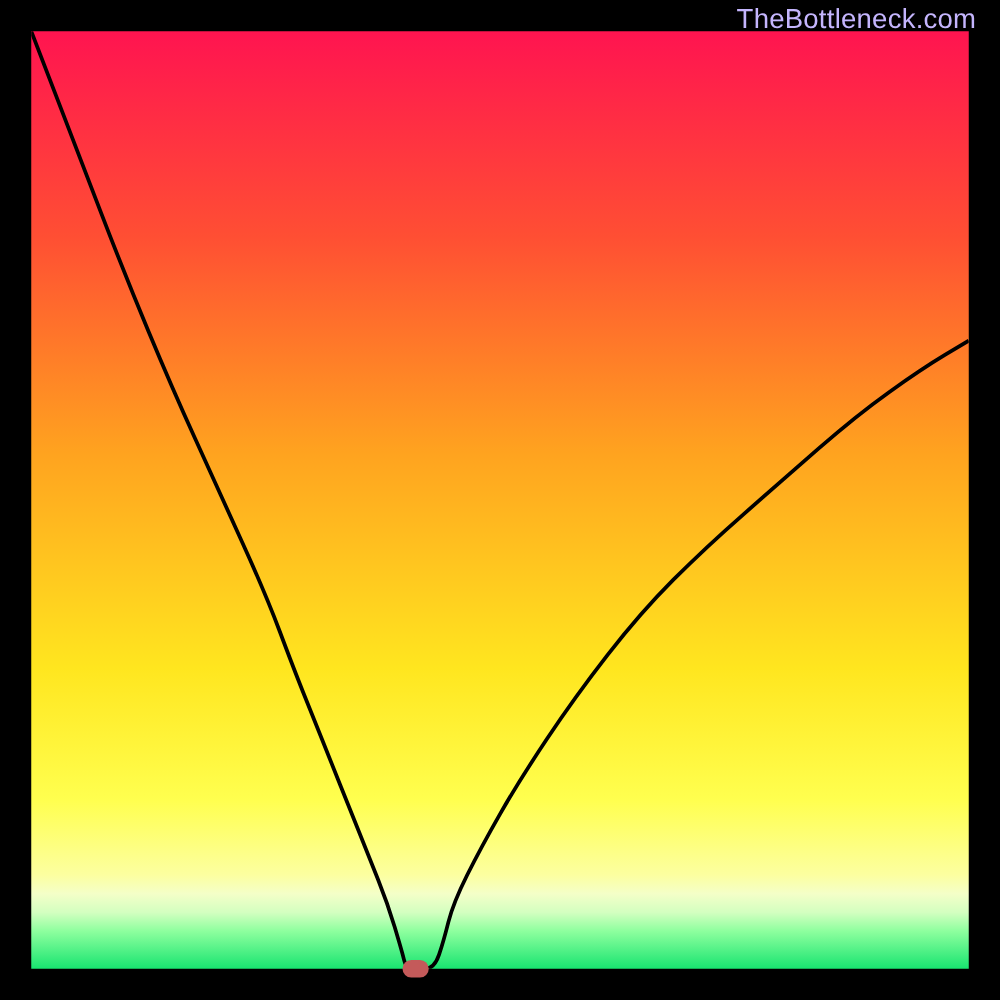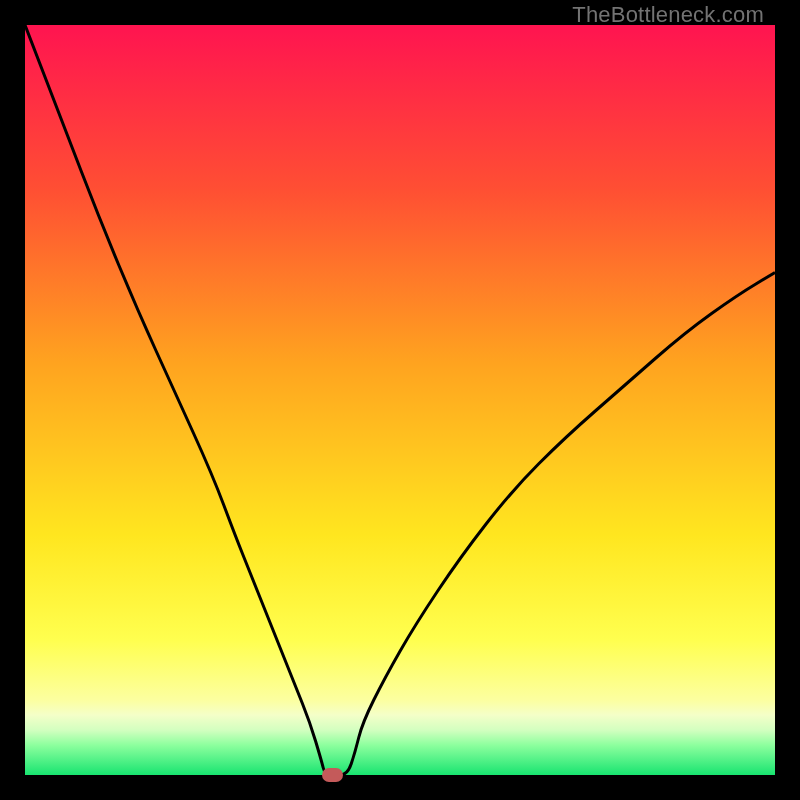--- a/index.html
+++ b/index.html
@@ -34,22 +34,22 @@
     width: 750px;
     height: 750px;
   }
   .marker {
     position: absolute;
     border-radius: 7px;
   }
   .watermark {
     position: absolute;
     top: 2px;
-    right: 36px;
-    color: #737373;
+    right: 19px;
+    color: #c4b5fd;
     font-size: 22px;
     font-weight: 500;
     letter-spacing: 0.2px;
   }
 </style>
 </head>
 <body>
 
 <div class="frame">
   <div class="plot" id="plot" style="background: linear-gradient(rgb(255, 20, 80) 0%, rgb(255, 79, 51) 22%, rgb(255, 163, 31) 45%, rgb(255, 230, 31) 68%, rgb(255, 255, 79) 82%, rgb(252, 255, 160) 90%, rgb(244, 255, 200) 92%, rgb(211, 255, 192) 94%, rgb(141, 255, 158) 96%, rgb(24, 228, 112) 100%);"></div>

